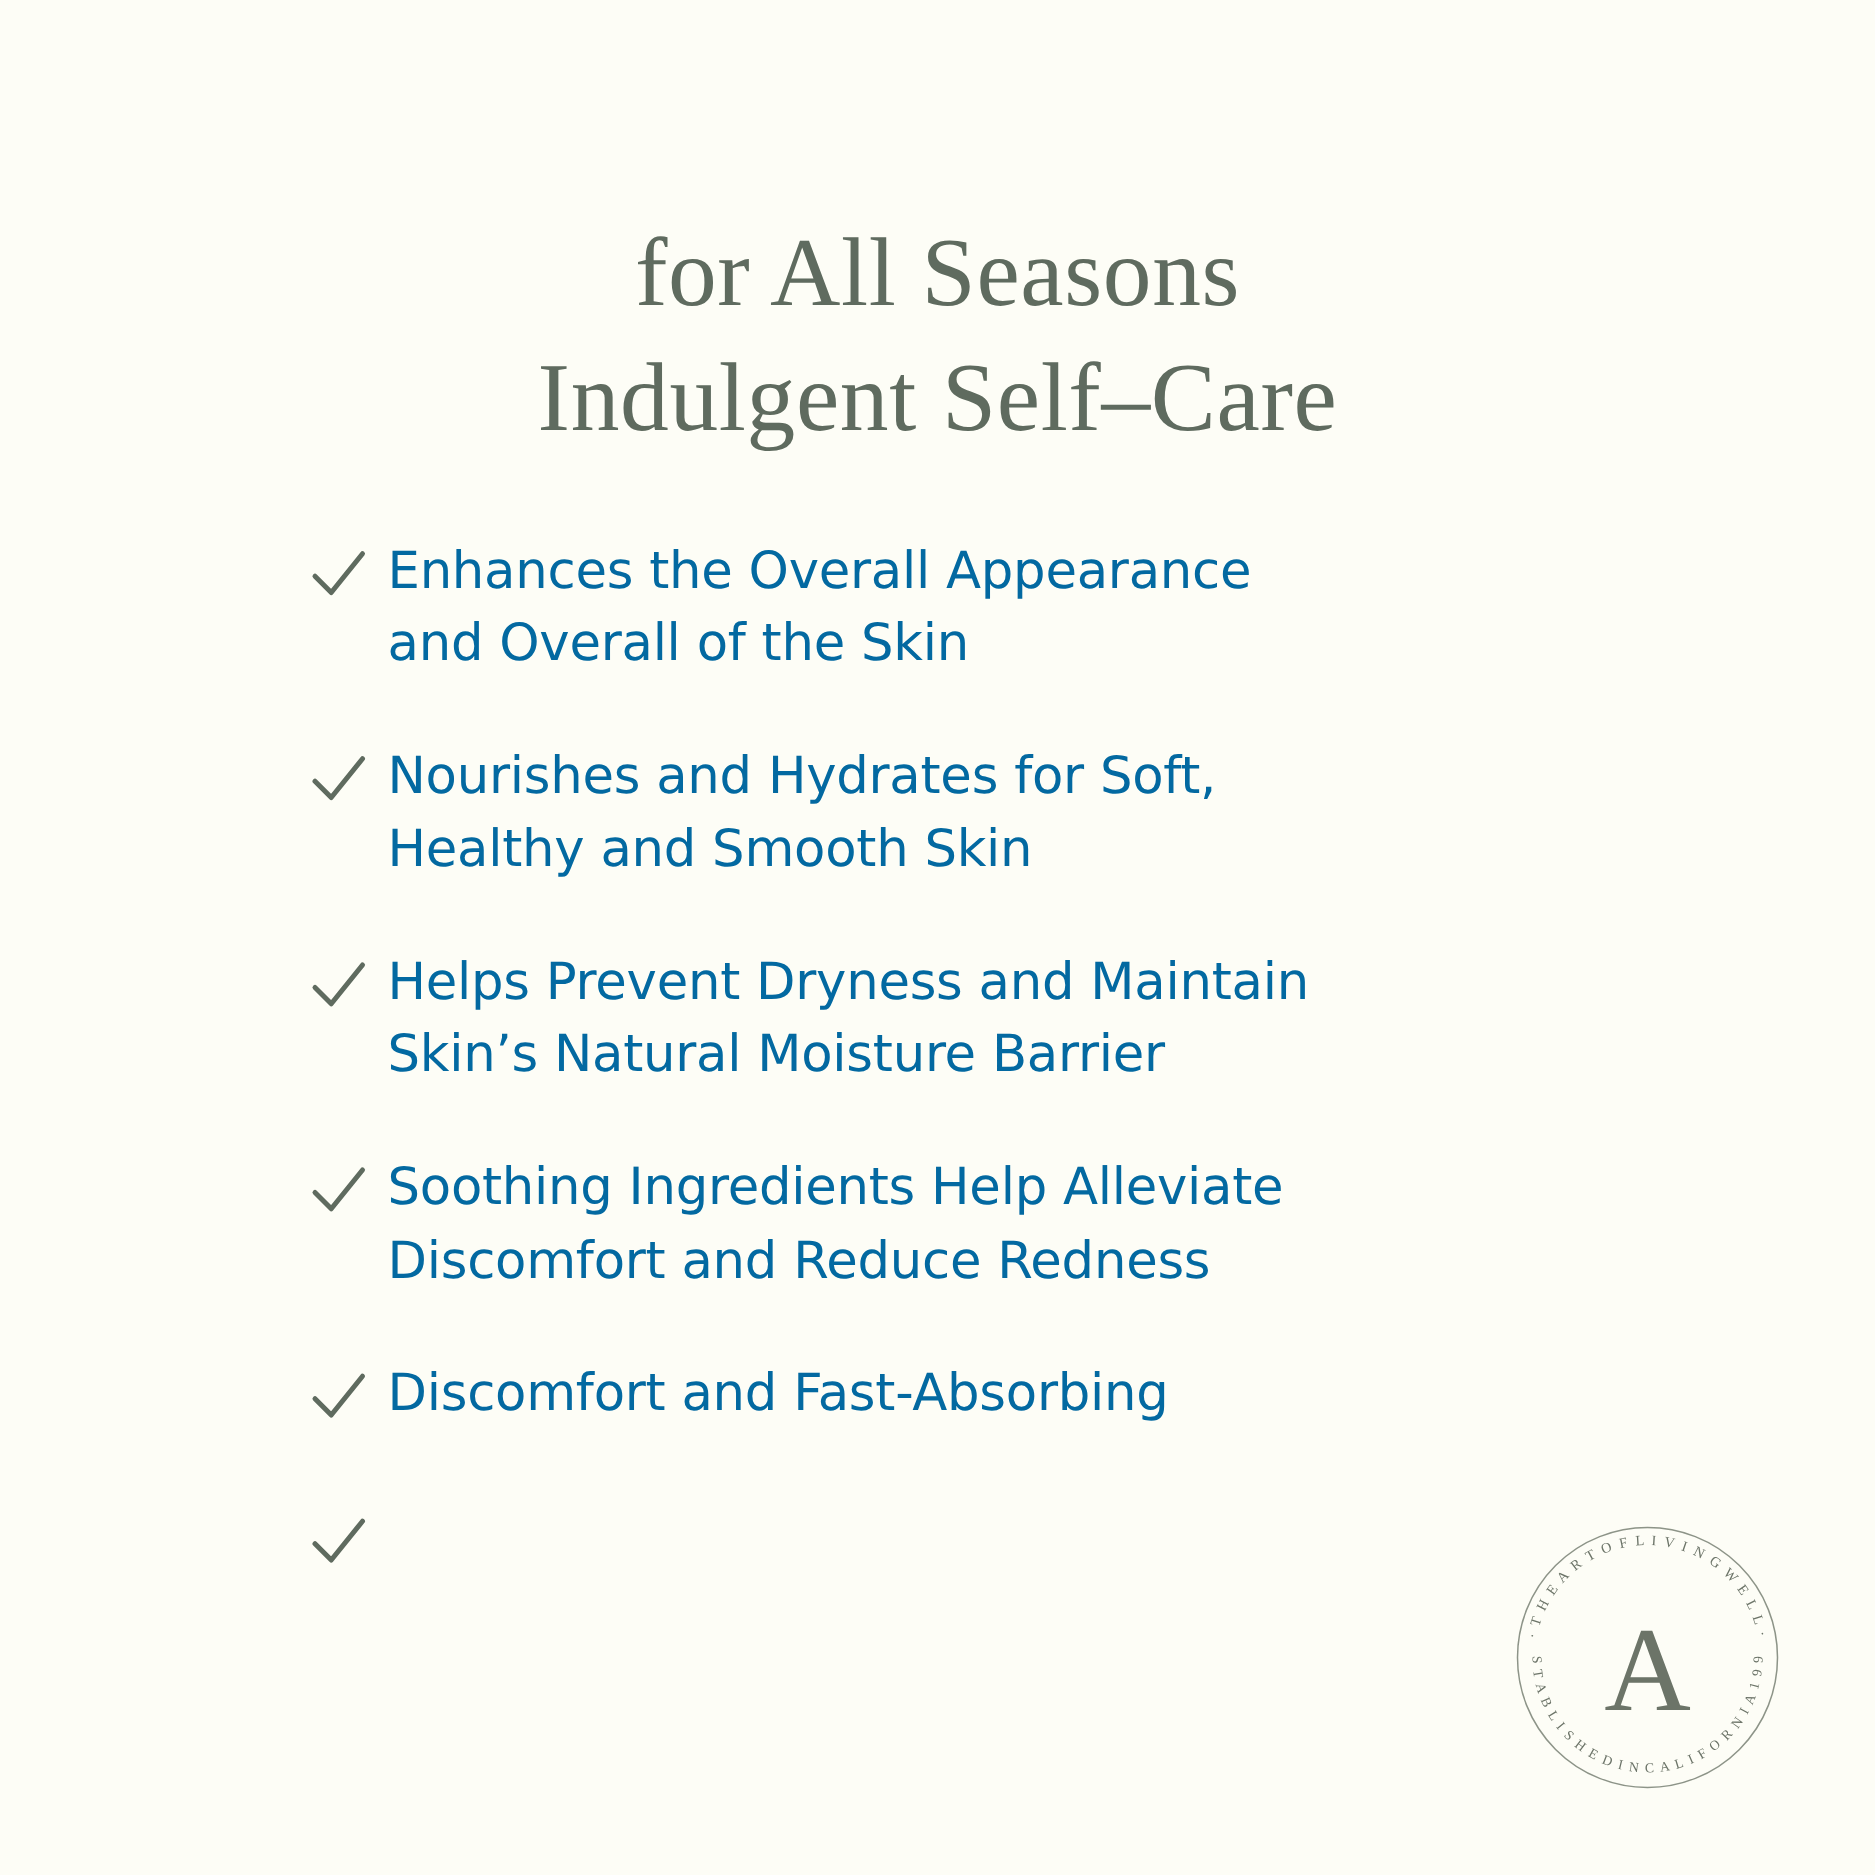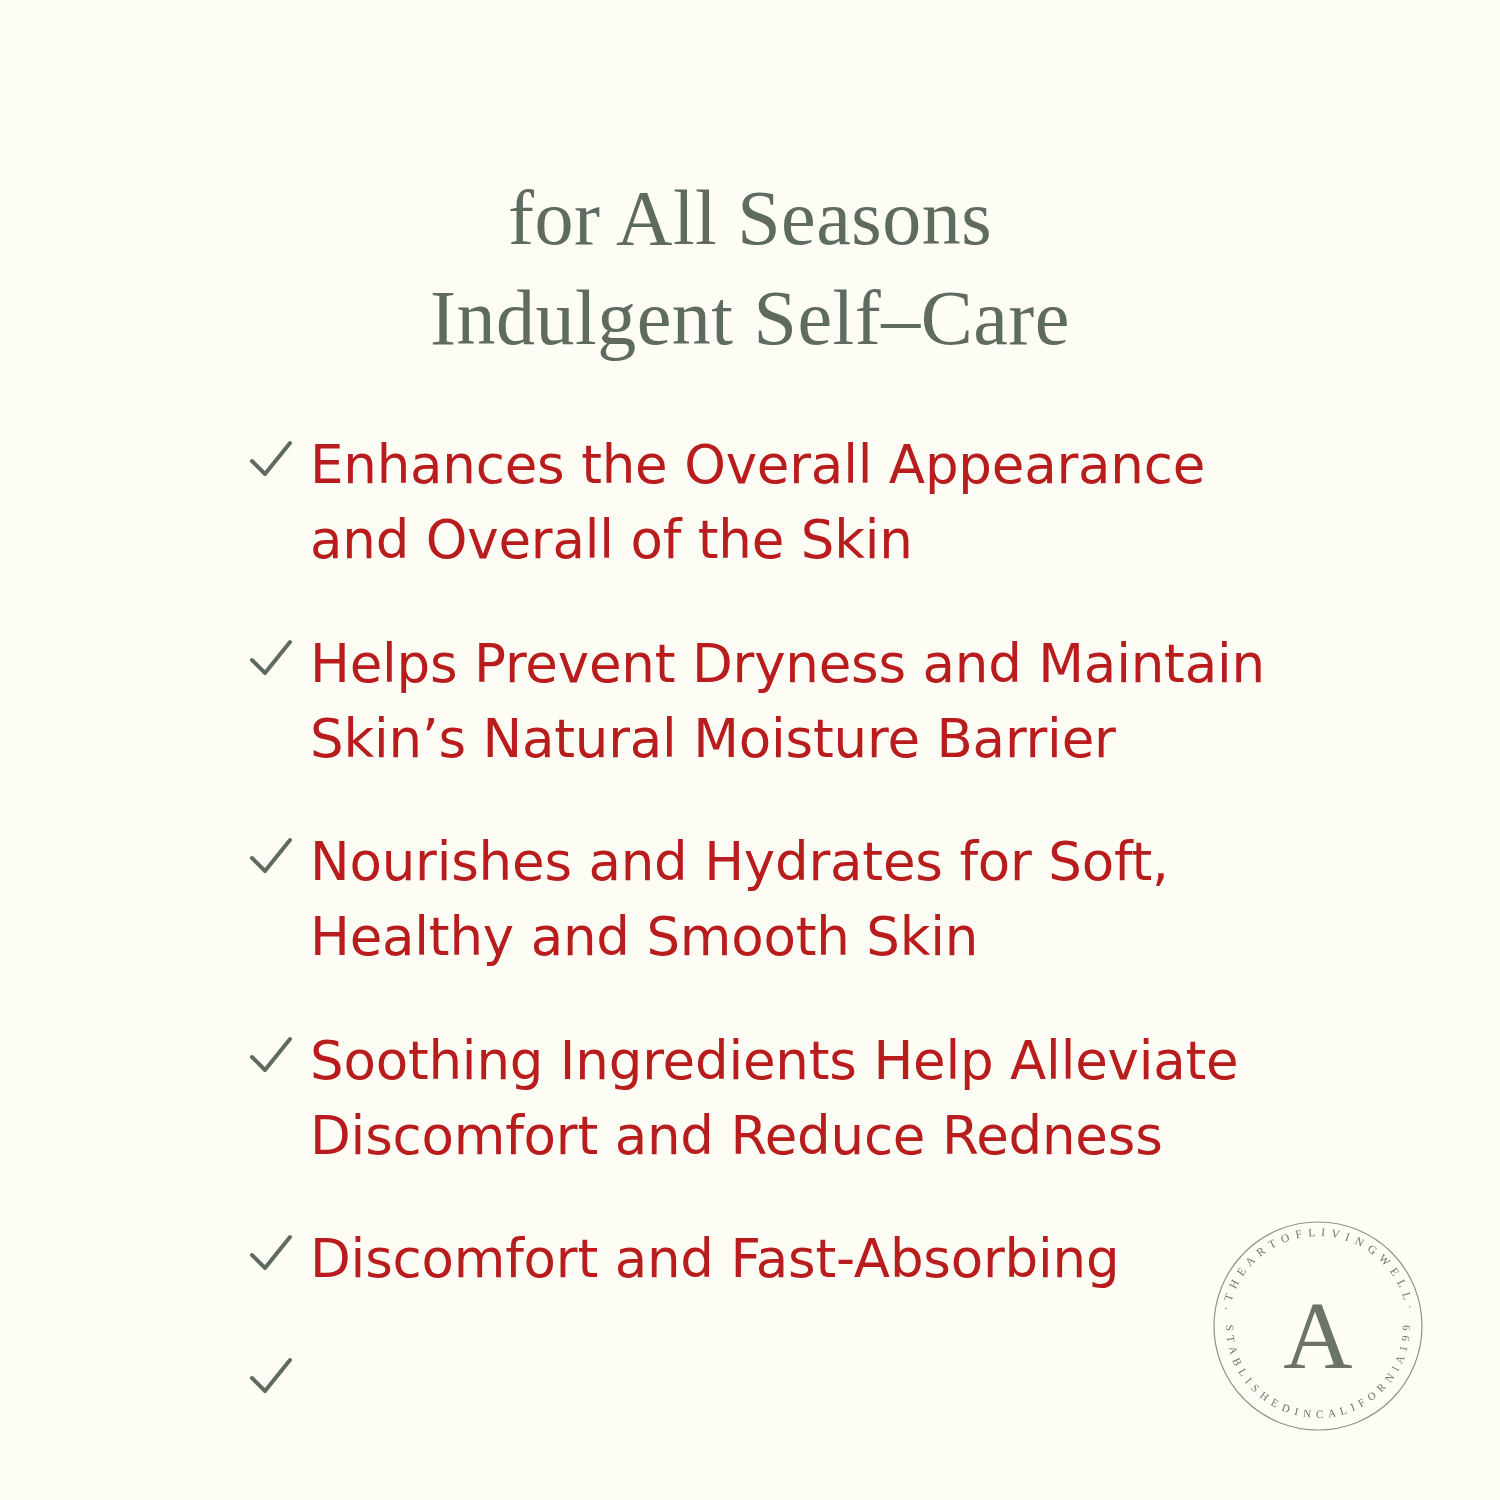--- a/index.html
+++ b/index.html
@@ -55,23 +55,23 @@
     margin-top: 12px;
     color: #5f6b5f;
   }
   .check svg {
     display: block;
     width: 46px;
     height: 46px;
   }
   .benefit-text {
     font-family: "DejaVu Sans", sans-serif;
-    font-size: 53px;
+    font-size: 41px;
     line-height: 1.42;
-    color: #b91c1c;
+    color: #0369a1;
     font-weight: 400;
     letter-spacing: -0.2px;
     padding-top: 2px;
   }
   .benefit-text .t-line {
     display: block;
     white-space: nowrap;
   }
   .seal {
     position: absolute;
@@ -114,34 +114,34 @@
       </span>
     </div>
 
     <div class="benefit">
       <span class="check">
         <svg viewBox="0 0 46 46" aria-hidden="true">
           <path d="M4 24 L17 37 L42 6" fill="none" stroke="currentColor" stroke-width="4" stroke-linecap="round" stroke-linejoin="round"></path>
         </svg>
       </span>
       <span class="benefit-text">
-        <span class="t-line">Helps Prevent Dryness and Maintain</span>
-        <span class="t-line">Skin’s Natural Moisture Barrier</span>
+        <span class="t-line">Nourishes and Hydrates for Soft,</span>
+        <span class="t-line">Healthy and Smooth Skin</span>
       </span>
     </div>
 
     <div class="benefit">
       <span class="check">
         <svg viewBox="0 0 46 46" aria-hidden="true">
           <path d="M4 24 L17 37 L42 6" fill="none" stroke="currentColor" stroke-width="4" stroke-linecap="round" stroke-linejoin="round"></path>
         </svg>
       </span>
       <span class="benefit-text">
-        <span class="t-line">Nourishes and Hydrates for Soft,</span>
-        <span class="t-line">Healthy and Smooth Skin</span>
+        <span class="t-line">Helps Prevent Dryness and Maintain</span>
+        <span class="t-line">Skin’s Natural Moisture Barrier</span>
       </span>
     </div>
 
     <div class="benefit">
       <span class="check">
         <svg viewBox="0 0 46 46" aria-hidden="true">
           <path d="M4 24 L17 37 L42 6" fill="none" stroke="currentColor" stroke-width="4" stroke-linecap="round" stroke-linejoin="round"></path>
         </svg>
       </span>
       <span class="benefit-text">

